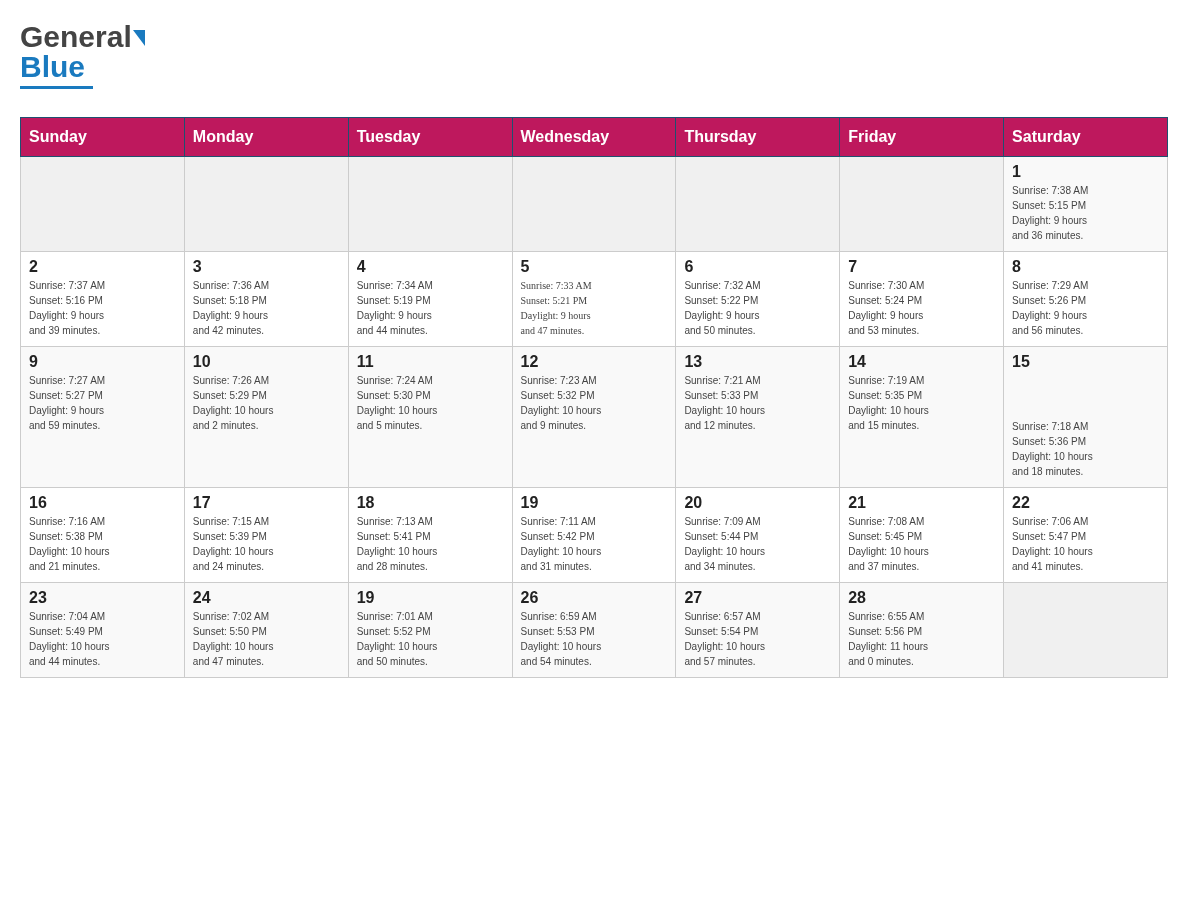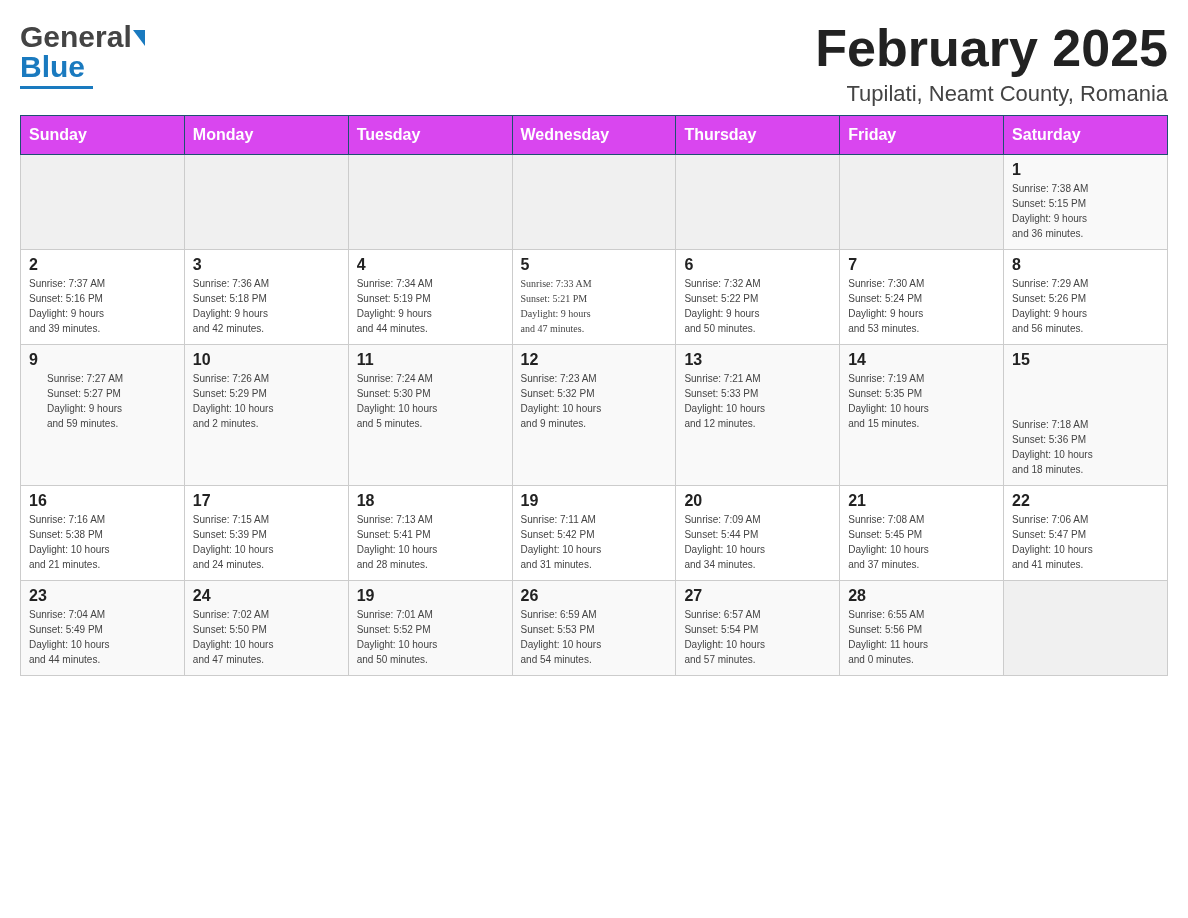--- a/index.html
+++ b/index.html
@@ -7,21 +7,21 @@
       font-family: Arial, sans-serif;
       background: #fff;
       padding: 20px;
       width: 1188px;
       min-height: 918px;
     }
     .header-area {
       display: flex;
       justify-content: space-between;
       align-items: flex-start;
-      margin-bottom: 8px;
+      margin-bottom: 28px;
     }
     .logo-area {
       display: flex;
       flex-direction: column;
       align-items: flex-start;
     }
     .title-area {
       text-align: right;
     }
     .month-title {
@@ -34,21 +34,21 @@
       font-size: 22px;
       color: #444;
       margin-top: 4px;
     }
     .calendar-table {
       width: 100%;
       border-collapse: collapse;
       border: 1px solid #aaa;
     }
     .calendar-table th {
-      background: #d946ef;
+      background: #be185d;
       color: #fff;
       font-size: 16px;
       font-weight: bold;
       padding: 10px 8px;
       text-align: left;
       border: 1px solid #1e5070;
     }
     .calendar-table td {
       width: 14.28%;
       vertical-align: top;
@@ -90,24 +90,20 @@
 <div class="header-area">
   <div class="logo-area">
     <div style="display:flex; align-items:center;">
       <span style="font-size:30px; font-weight:bold; color:#444; font-family:Arial, sans-serif;">General</span>
       <span style="display:inline-block; width:0; height:0; border-left:12px solid transparent; border-right:0; border-top:16px solid #1a7abf; margin-left:1px; margin-top:2px;"></span>
     </div>
     <div style="display:flex; align-items:center; margin-top:-4px;">
       <span style="font-size:30px; font-weight:bold; color:#1a7abf; font-family:Arial, sans-serif; border-bottom: 3px solid #1a7abf; padding-bottom:2px; padding-right: 8px;">Blue</span>
     </div>
   </div>
-  <div class="title-area">
-    <div class="month-title">February 2025</div>
-    <div class="location-title">Tupilati, Neamt County, Romania</div>
-  </div>
 </div>
 
 <table class="calendar-table">
   <thead>
     <tr>
     <th>Sunday</th>
         <th>Monday</th>
         <th>Tuesday</th>
         <th>Wednesday</th>
         <th>Thursday</th>
@@ -178,21 +174,21 @@
           <span class="day-number">8</span>
           <div class="day-info" style="white-space: pre-line;">Sunrise: 7:29 AM
 Sunset: 5:26 PM
 Daylight: 9 hours
 and 56 minutes.</div>
         </td>
       </tr>
       <tr class="row-odd">
         <td>
           <span class="day-number">9</span>
-          <div class="day-info" style="white-space: pre-line; margin-left: 18px;">Sunrise: 7:27 AM
+          <div class="day-info" style="white-space: pre-line;">Sunrise: 7:27 AM
 Sunset: 5:27 PM
 Daylight: 9 hours
 and 59 minutes.</div>
         </td>
         <td>
           <span class="day-number">10</span>
           <div class="day-info" style="white-space: pre-line;">Sunrise: 7:26 AM
 Sunset: 5:29 PM
 Daylight: 10 hours
 and 2 minutes.</div>

